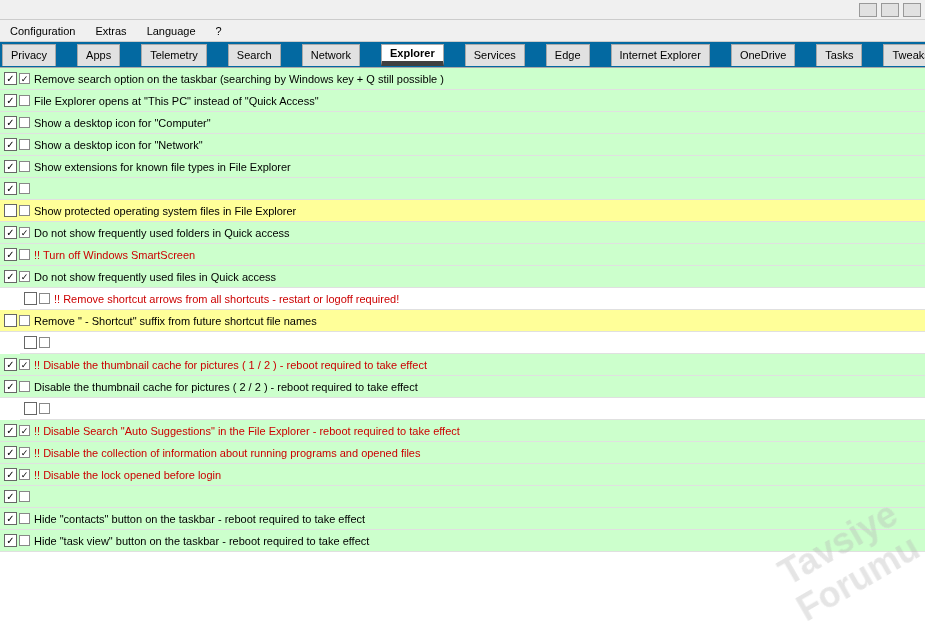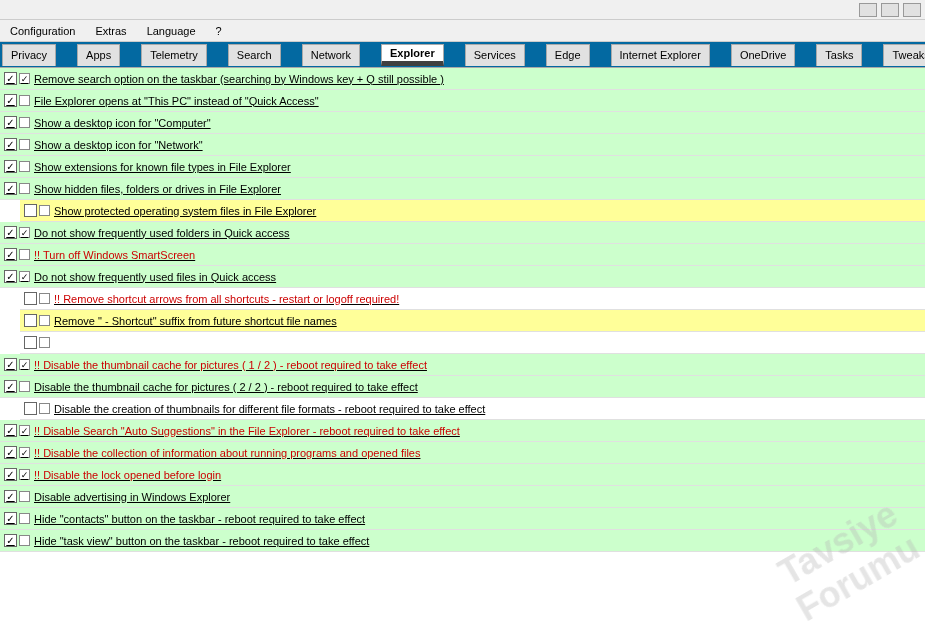--- a/index.html
+++ b/index.html
@@ -73,24 +73,23 @@
       overflow-y: auto;
       height: calc(630px - 68px);
     }
 
     .row {
       display: flex;
       align-items: center;
       min-height: 22px;
       border-bottom: 1px solid #e0e0e0;
       padding: 2px 4px;
-      text-decoration: underline;
     }
     .row.green { background: #ccffcc; }
-    .row.yellow { background: #ffff99; margin-left: 20px; }
+    .row.yellow { background: #ffff99; }
     .row.white { background: #ffffff; margin-left: 20px; }
 
     .checkbox-wrapper {
       display: flex;
       align-items: center;
       gap: 2px;
       margin-right: 4px;
     }
     .cb {
       width: 13px; height: 13px;
@@ -197,21 +196,20 @@
         <div class="cb checked"></div>
         <div class="cb small"></div>
       </div>
       <span class="row-text">Show extensions for known file types in File Explorer</span>
     </div>
     <div class="row green">
       <div class="checkbox-wrapper">
         <div class="cb checked"></div>
         <div class="cb small"></div>
       </div>
-      <span class="row-text">Show hidden files, folders or drives in File Explorer</span>
     </div>
     <div class="row yellow">
       <div class="checkbox-wrapper">
         <div class="cb"></div>
         <div class="cb small"></div>
       </div>
       <span class="row-text">Show protected operating system files in File Explorer</span>
     </div>
     <div class="row green">
       <div class="checkbox-wrapper">
@@ -266,21 +264,20 @@
         <div class="cb checked"></div>
         <div class="cb small"></div>
       </div>
       <span class="row-text">Disable the thumbnail cache for pictures ( 2 / 2 ) - reboot required to take effect</span>
     </div>
     <div class="row white">
       <div class="checkbox-wrapper">
         <div class="cb"></div>
         <div class="cb small"></div>
       </div>
-      <span class="row-text">Disable the creation of thumbnails for different file formats - reboot required to take effect</span>
     </div>
     <div class="row green">
       <div class="checkbox-wrapper">
         <div class="cb checked"></div>
         <div class="cb small checked"></div>
       </div>
       <span class="row-text bold-exclaim">!! Disable Search "Auto Suggestions" in the File Explorer - reboot required to take effect</span>
     </div>
     <div class="row green">
       <div class="checkbox-wrapper">
@@ -294,21 +291,20 @@
         <div class="cb checked"></div>
         <div class="cb small checked"></div>
       </div>
       <span class="row-text bold-exclaim">!! Disable the lock opened before login</span>
     </div>
     <div class="row green">
       <div class="checkbox-wrapper">
         <div class="cb checked"></div>
         <div class="cb small"></div>
       </div>
-      <span class="row-text">Disable advertising in Windows Explorer</span>
     </div>
     <div class="row green">
       <div class="checkbox-wrapper">
         <div class="cb checked"></div>
         <div class="cb small"></div>
       </div>
       <span class="row-text">Hide "contacts" button on the taskbar - reboot required to take effect</span>
     </div>
     <div class="row green">
       <div class="checkbox-wrapper">

